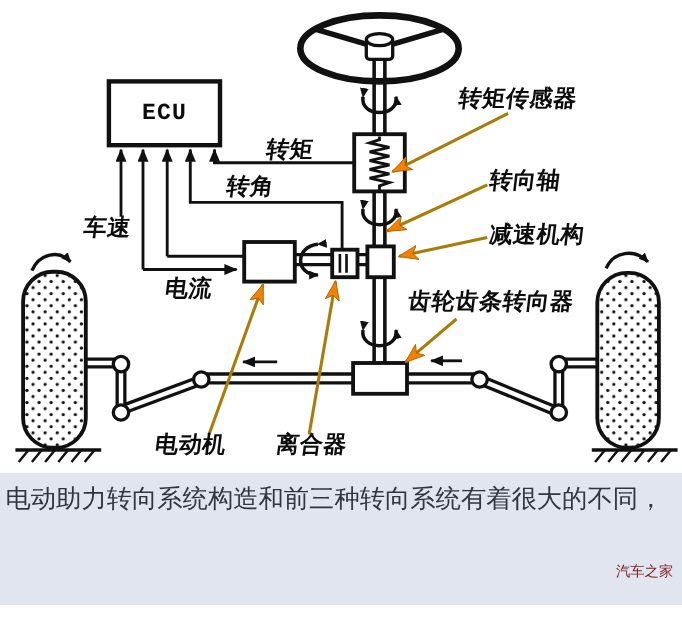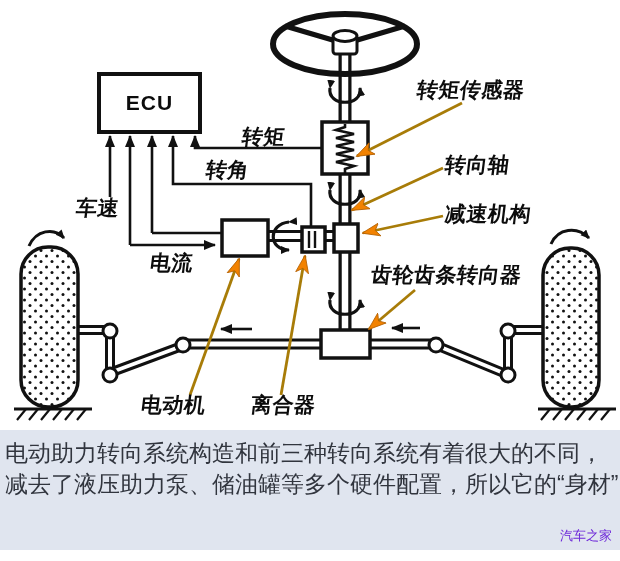--- a/index.html
+++ b/index.html
@@ -4,26 +4,26 @@
 <style>
   html,body{margin:0;padding:0;background:#ffffff;}
   .stage{position:relative;width:620px;height:561px;background:#ffffff;overflow:hidden;
          font-family:"Liberation Sans",sans-serif;}
   .diagram{position:absolute;left:0;top:0;width:620px;height:430px;}
   .diagram svg{position:absolute;left:0;top:0;}
   .dlabel{position:absolute;font-weight:bold;font-size:21px;line-height:22px;color:#0c0c0c;
           transform:skewX(-7deg);white-space:nowrap;letter-spacing:0.5px;}
   .ecu-label{position:absolute;left:99px;top:74px;width:101px;height:58px;
              display:flex;align-items:center;justify-content:center;
-             font-family:Liberation Sans, sans-serif;font-weight:bold;font-size:21px;
+             font-family:Liberation Mono, monospace;font-weight:bold;font-size:21px;
              letter-spacing:1px;color:#0c0c0c;}
   .caption{position:absolute;left:0;top:430px;width:620px;height:120px;background:#e0e5ef;
            box-sizing:border-box;padding:8px 5px 0 5px;}
   .caption p{margin:0;font-size:23px;line-height:31px;color:#31353e;white-space:nowrap;}
-  .watermark{position:absolute;right:8px;bottom:5px;font-size:13px;color:#6d28d9;}
+  .watermark{position:absolute;right:8px;bottom:21px;font-size:13px;color:#7f1d1d;}
 </style>
 </head>
 <body>
 
 <div class="stage">
 
   <div class="diagram">
     <svg width="620" height="430" viewBox="0 0 620 430">
       <defs>
         <pattern id="dots" width="11" height="11" patternUnits="userSpaceOnUse">
@@ -141,17 +141,16 @@
     <span class="dlabel" style="left:417px;top:79px;">转矩传感器</span>
     <span class="dlabel" style="left:445px;top:154px;">转向轴</span>
     <span class="dlabel" style="left:445px;top:203px;">减速机构</span>
     <span class="dlabel" style="left:371px;top:264px;">齿轮齿条转向器</span>
     <span class="dlabel" style="left:141px;top:394px;">电动机</span>
     <span class="dlabel" style="left:251px;top:394px;">离合器</span>
   </div>
 
   <div class="caption">
     <p>电动助力转向系统构造和前三种转向系统有着很大的不同，</p>
-    <p>减去了液压助力泵、储油罐等多个硬件配置，所以它的“身材”</p>
     <span class="watermark">汽车之家</span>
   </div>
 
 </div>
 
 </body></html>

